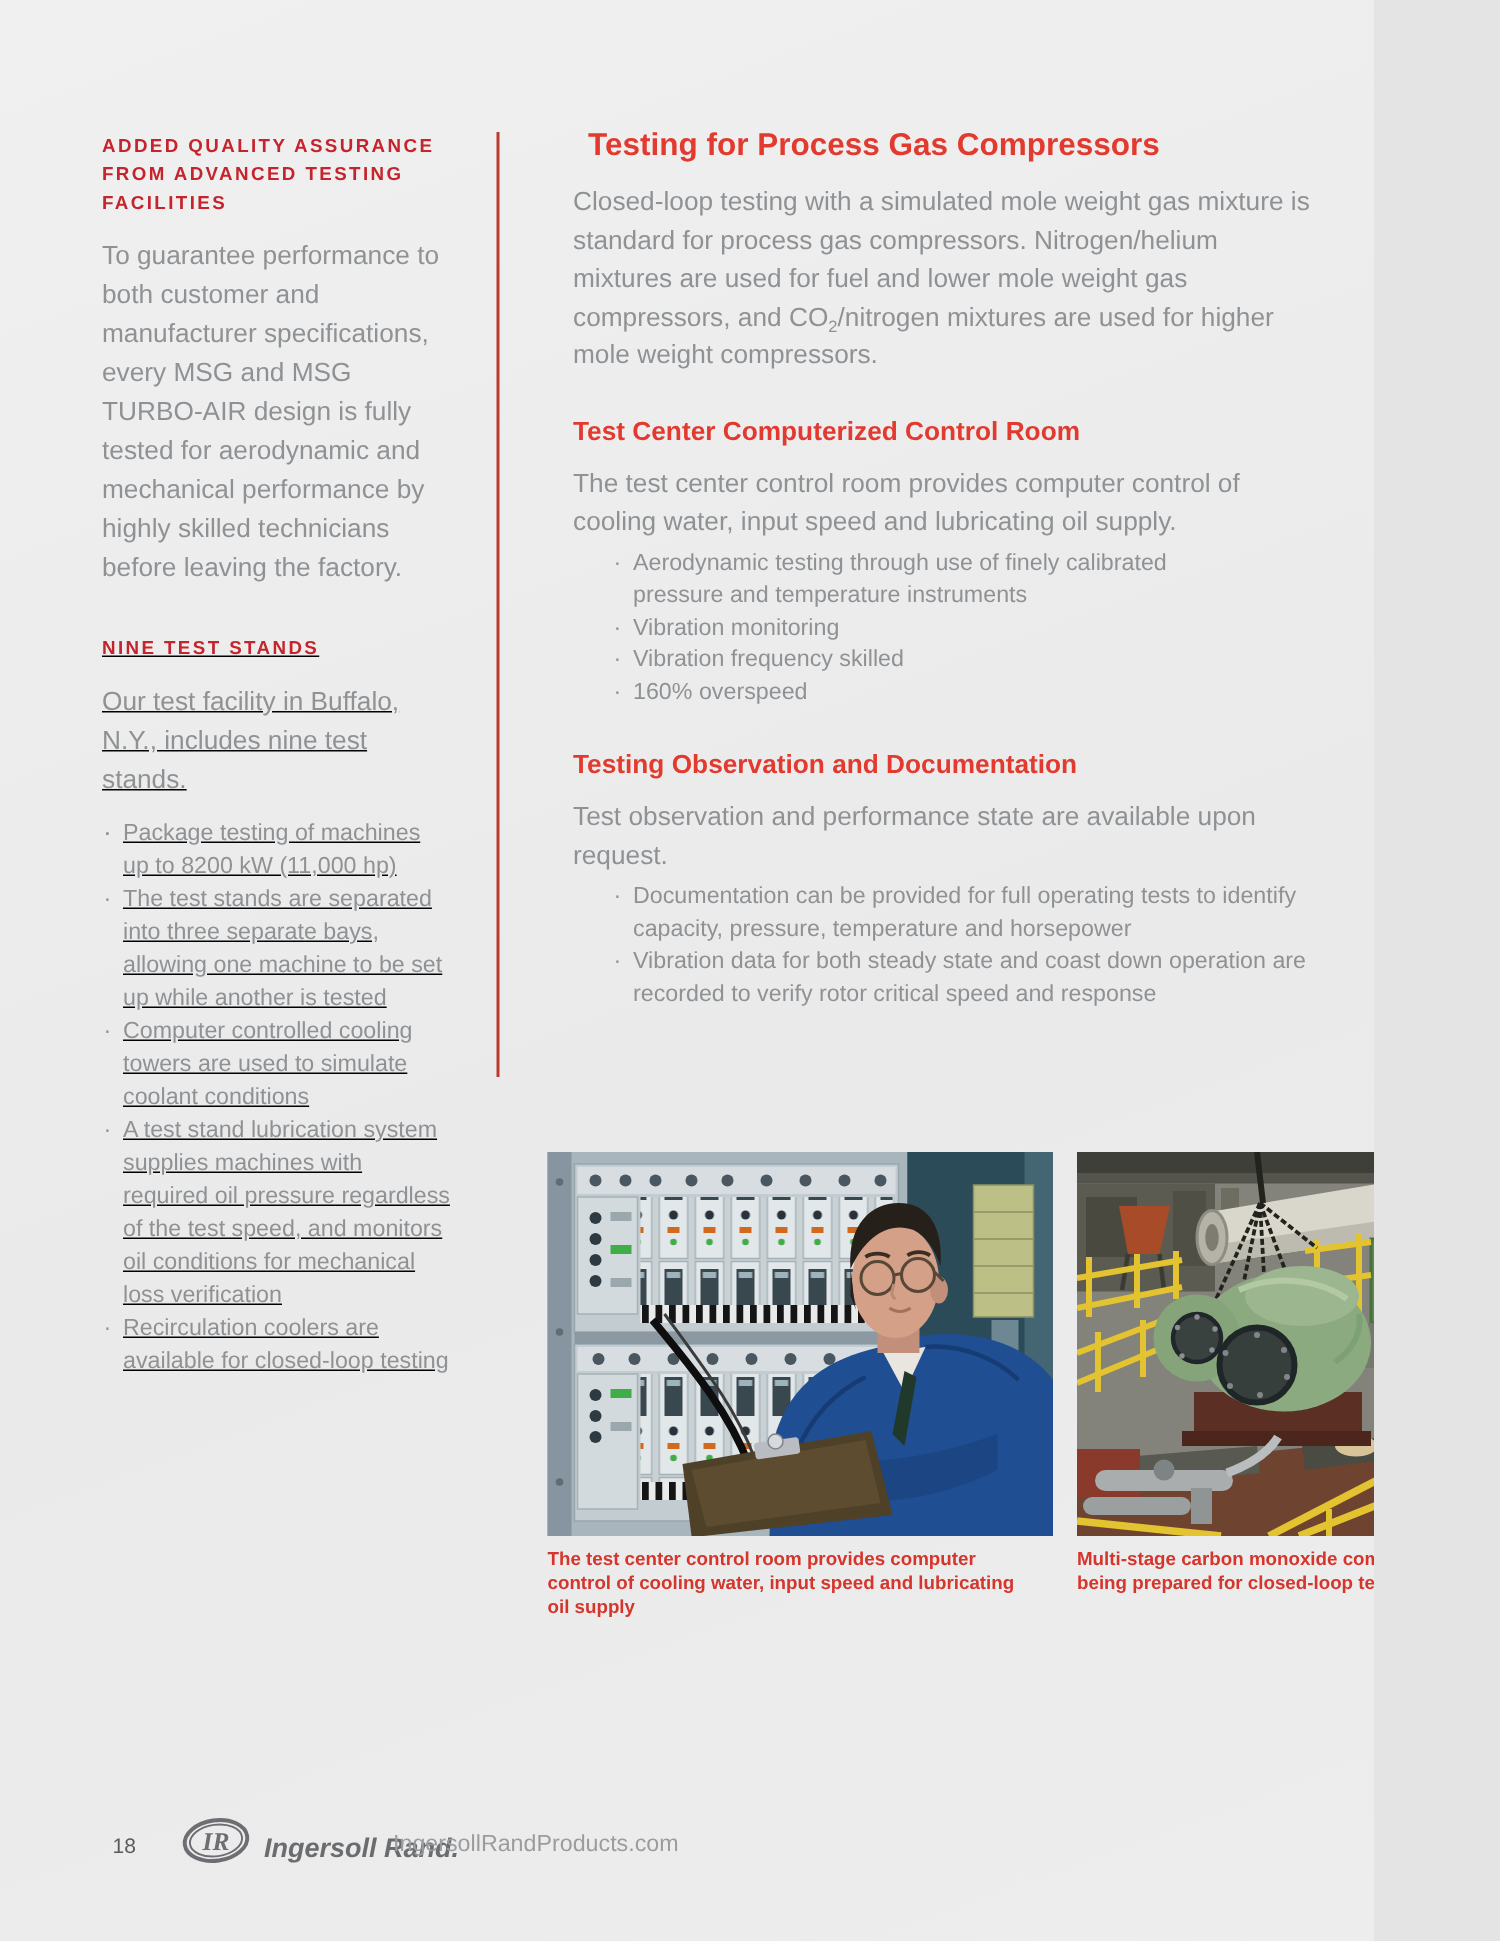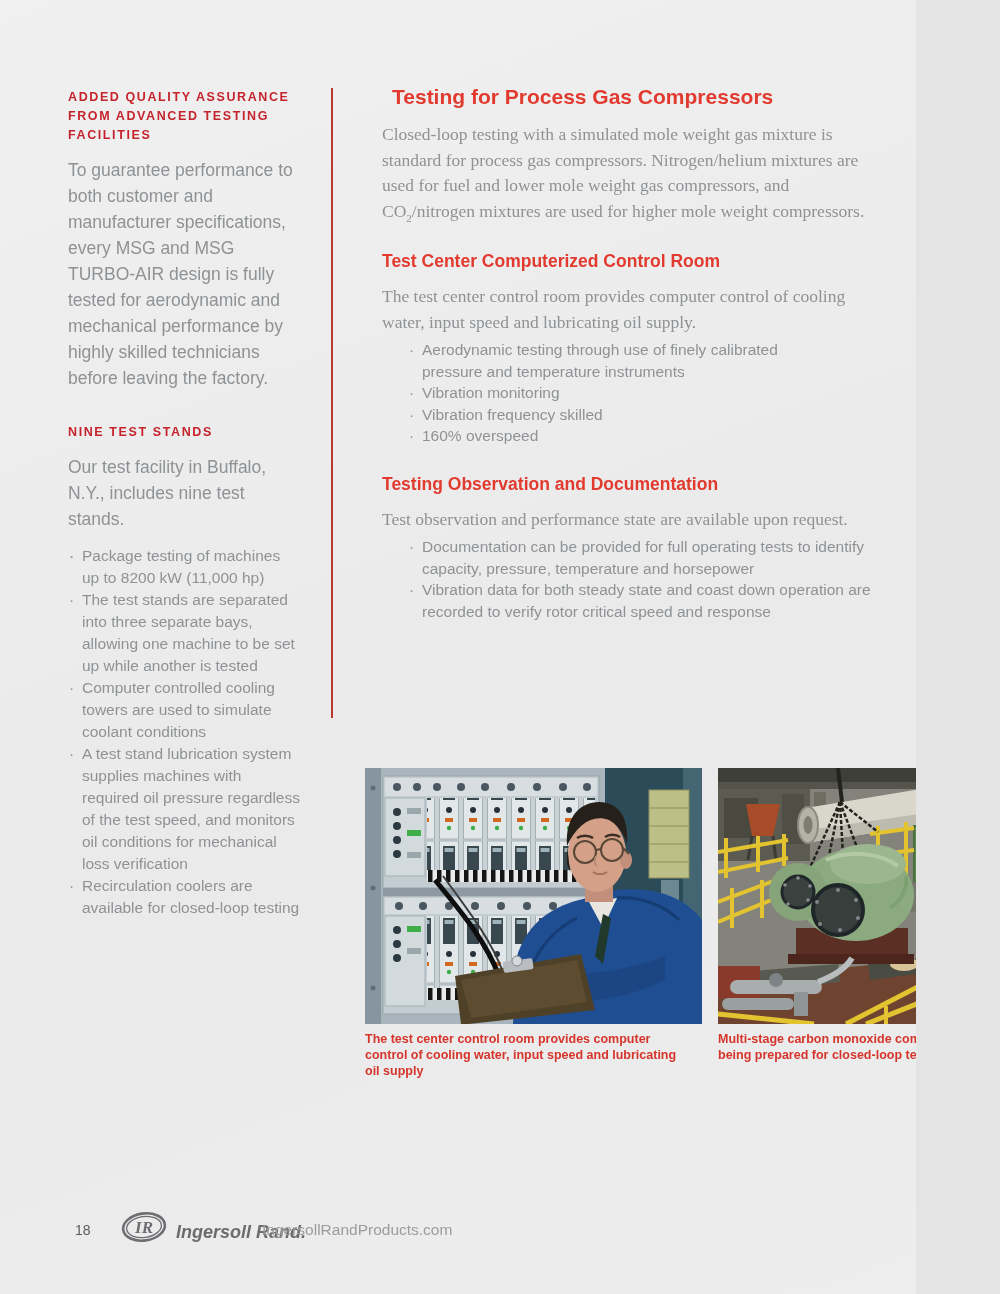--- a/index.html
+++ b/index.html
@@ -9,31 +9,31 @@
     background:linear-gradient(160deg,#f0f0f1 0%,#eaeaeb 55%,#ededee 100%);
     font-family:"Liberation Sans", sans-serif;
   }
   
   .sidebar { position:absolute; left:68px; top:88px; width:233px; }
   .side-h {
     color:#c5242c; font-size:12.5px; font-weight:bold; letter-spacing:1.6px;
     line-height:19px; margin-bottom:12px;
   }
   .side-p { color:#8f9294; font-size:17.5px; line-height:26px; font-weight:400; }
-  .side-sec2 { margin-top:32px; }
+  .side-sec2 { margin-top:32px;text-decoration:underline; }
   .side-ul { list-style:none; margin-top:13px; color:#8f9294; font-size:15.5px; line-height:22px; }
   .li { position:relative; padding-left:14px; }
   .li .dot { position:absolute; left:1px; top:0; }
   
   .divider { position:absolute; left:331px; top:88px; width:2px; height:630px; background:#bb3a30; }
   
   .main { position:absolute; left:382px; top:84px; width:500px; }
   .main-h1 { color:#e23a2e; font-size:21px; font-weight:bold; line-height:26px; margin-bottom:12px;margin-left:10px; }
   .main-h2 { color:#e23a2e; font-size:17.5px; font-weight:bold; line-height:22px; margin-top:26px; margin-bottom:12px; }
-  .main-p { color:#8f9294; font-size:17.5px; line-height:25.5px;font-family:Liberation Serif, serif; }
+  .main-p { color:#8f9294; font-size:17.5px; line-height:25.5px; }
   .main-p sub { font-size:11px; line-height:0; }
   .main-ul { list-style:none; margin:4px 0 0 26px; color:#8f9294; font-size:15.5px; line-height:21.5px; }
   .ul-a { width:392px; }
   .ul-b { width:500px; }
   
   .photo { position:absolute; top:768px; height:256px; display:block; }
   .photo-left  { left:365px; width:337px; }
   .photo-right { left:718px; width:244px; }
   .caption { position:absolute; top:1031px; color:#d5352b; font-size:12.5px; font-weight:bold; line-height:16px; }
   .caption-left  { left:365px; width:322px; }

